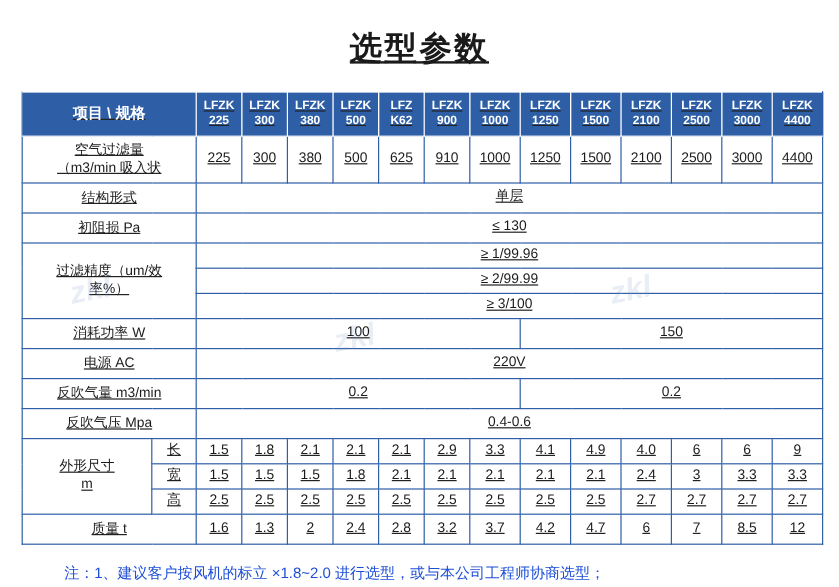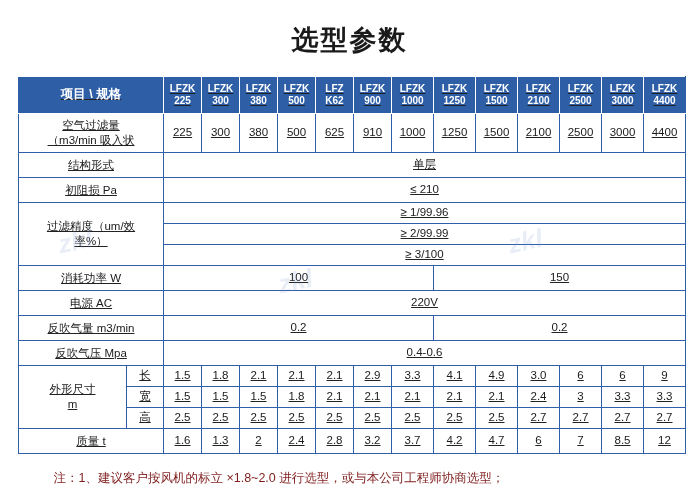--- a/index.html
+++ b/index.html
@@ -16,20 +16,21 @@
     overflow: hidden;
   }
   #title {
     text-align: center;
     font-size: 27px;
     font-weight: bold;
     color: #1a1a1a;
     letter-spacing: 2px;
     margin-top: 22px;
     margin-bottom: 18px;
+    text-decoration: underline;
   }
   .table-wrap {
     width: 663px;
     margin: 0 auto;
     position: relative;
   }
   table {
     border-collapse: collapse;
     width: 663px;
     table-layout: fixed;
@@ -66,21 +67,21 @@
     font-size: 11.5px;
     padding: 2px 0;
     line-height: 1.3;
   }
   .tall { height: 34px; }
   .note {
     width: 640px;
     margin: 14px auto 0 auto;
     font-size: 12.5px;
     line-height: 1.7;
-    color: #7f1d1d;
+    color: #1d4ed8;
   }
   .note .l1 { padding-left: 24px; text-indent: 0; }
   .wm {
     position: absolute;
     color: rgba(120,150,200,0.16);
     font-size: 26px;
     font-weight: bold;
     font-style: italic;
     pointer-events: none;
     white-space: nowrap;
@@ -155,21 +156,21 @@
         <td>4400</td>
       </tr>
 
       <tr>
         <td class="rowlabel" colspan="2">结构形式</td>
         <td colspan="13">单层</td>
       </tr>
 
       <tr>
         <td class="rowlabel" colspan="2">初阻损 Pa</td>
-        <td colspan="13">≤ 210</td>
+        <td colspan="13">≤ 130</td>
       </tr>
 
       <tr>
         <td class="rowlabel" colspan="2" rowspan="3">
           <span>过滤精度（um/效</span><br><span>率%）</span>
         </td>
         <td colspan="13">≥ 1/99.96</td>
       </tr>
       <tr>
         <td colspan="13">≥ 2/99.99</td>
@@ -207,21 +208,21 @@
         <td>长</td>
         <td>1.5</td>
         <td>1.8</td>
         <td>2.1</td>
         <td>2.1</td>
         <td>2.1</td>
         <td>2.9</td>
         <td>3.3</td>
         <td>4.1</td>
         <td>4.9</td>
-        <td>3.0</td>
+        <td>4.0</td>
         <td>6</td>
         <td>6</td>
         <td>9</td>
       </tr>
       <tr>
         <td>宽</td>
         <td>1.5</td>
         <td>1.5</td>
         <td>1.5</td>
         <td>1.8</td>

